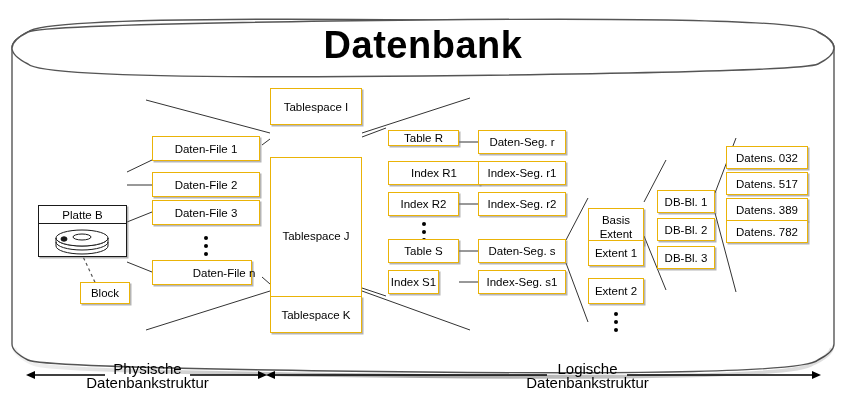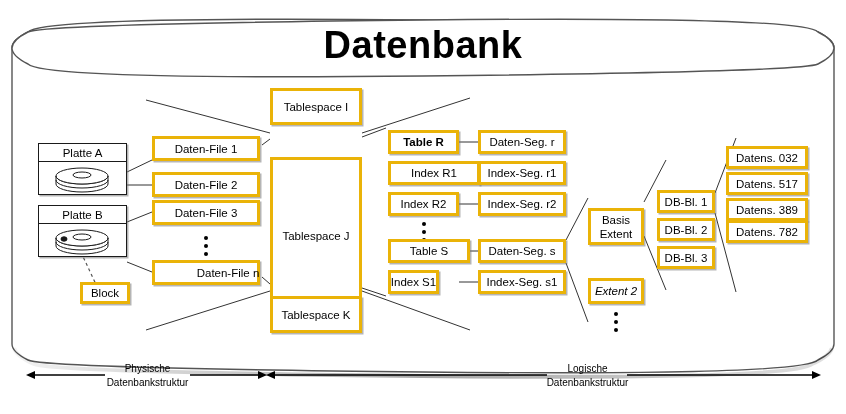--- a/index.html
+++ b/index.html
@@ -1,34 +1,34 @@
 <!DOCTYPE html>
 <html><head>
 <meta charset="utf-8">
 <style>
   html,body{margin:0;padding:0;background:#fff;}
   body{font-family:"Liberation Sans",sans-serif;}
   #stage{position:relative;width:846px;height:414px;background:#ffffff;overflow:hidden;border-radius:31px;}
   svg#canvas{position:absolute;left:0;top:0;width:846px;height:414px;}
-  .box{position:absolute;box-sizing:border-box;border:3px solid #eab308;background:#ffffff;
+  .box{position:absolute;box-sizing:border-box;border:1px solid #eab308;background:#ffffff;
        display:flex;align-items:center;justify-content:center;text-align:center;
        font-family:"Liberation Sans",sans-serif;color:#000;white-space:nowrap;
        box-shadow:1.5px 1.5px 0 rgba(120,120,120,0.55);}
   .b-small{font-size:11.5px;}
   .dots{position:absolute;display:flex;flex-direction:column;align-items:center;justify-content:center;gap:4px;}
   .dots i{display:block;width:4px;height:4px;border-radius:50%;background:#000;}
   #title{position:absolute;left:0;top:24px;width:846px;text-align:center;
          font-size:38px;font-weight:600;letter-spacing:.5px;color:#000;
          font-family:"Liberation Sans",sans-serif;}
   .platte{position:absolute;box-sizing:border-box;border:1px solid #1a1a1a;background:#fff;
           box-shadow:1.5px 1.5px 0 rgba(120,120,120,0.55);}
   .platte .cap{height:17px;border-bottom:1px solid #1a1a1a;display:flex;align-items:center;
                justify-content:center;font-size:11.5px;}
   .platte .body{position:relative;height:100%;}
-  .axlabel{position:absolute;text-align:center;font-size:10px;line-height:14px;color:#000;}
+  .axlabel{position:absolute;text-align:center;font-size:15px;line-height:14px;color:#000;}
 </style>
 </head>
 <body>
 
 <div id="stage">
 
   <svg id="canvas" viewBox="0 0 846 414">
     <defs>
       <marker id="arrL" markerWidth="10" markerHeight="8" refX="9" refY="4" orient="auto" markerUnits="userSpaceOnUse">
         <path d="M9,0 L9,8 L0,4 z" fill="#000"></path>
@@ -103,36 +103,20 @@
     <g stroke="#000" stroke-width="1.6">
       <line x1="35" y1="375" x2="105" y2="375" marker-start="url(#arrL)"></line>
       <line x1="190" y1="375" x2="258" y2="375" marker-end="url(#arrR)"></line>
       <line x1="275" y1="375" x2="547" y2="375" marker-start="url(#arrL)"></line>
       <line x1="627" y1="375" x2="812" y2="375" marker-end="url(#arrR)"></line>
     </g>
   </svg>
 
   <div id="title">Datenbank</div>
 
-  <div class="platte" style="left:38px;top:143px;width:89px;height:52px;">
-    <div class="cap">Platte A</div>
-    <div class="body">
-      <svg width="87" height="34" viewBox="0 0 87 34">
-        <g stroke="#1a1a1a" stroke-width="1" fill="#fff">
-          <path d="M17,22 a26,8 0 0 0 52,0"></path>
-          <path d="M17,18 a26,8 0 0 0 52,0"></path>
-          <path d="M17,14 a26,8 0 0 0 52,0"></path>
-          <ellipse cx="43" cy="14" rx="26" ry="8"></ellipse>
-          <ellipse cx="43" cy="13" rx="9" ry="3"></ellipse>
-        </g>
-        <line x1="17" y1="14" x2="17" y2="22" stroke="#1a1a1a"></line>
-        <line x1="69" y1="14" x2="69" y2="22" stroke="#1a1a1a"></line>
-      </svg>
-    </div>
-  </div>
 
   <div class="platte" style="left:38px;top:205px;width:89px;height:52px;">
     <div class="cap">Platte B</div>
     <div class="body">
       <svg width="87" height="34" viewBox="0 0 87 34">
         <g stroke="#1a1a1a" stroke-width="1" fill="#fff">
           <path d="M17,22 a26,8 0 0 0 52,0"></path>
           <path d="M17,18 a26,8 0 0 0 52,0"></path>
           <path d="M17,14 a26,8 0 0 0 52,0"></path>
           <ellipse cx="43" cy="14" rx="26" ry="8"></ellipse>
@@ -148,48 +132,49 @@
   <div class="box b-small" style="left:80px;top:282px;width:50px;height:22px;">Block</div>
 
   <div class="box b-small" style="left:152px;top:136px;width:108px;height:25px;">Daten-File 1</div>
   <div class="box b-small" style="left:152px;top:172px;width:108px;height:25px;">Daten-File 2</div>
   <div class="box b-small" style="left:152px;top:200px;width:108px;height:25px;">Daten-File 3</div>
   <div class="dots" style="left:199px;top:231px;width:14px;height:30px;">
       <i></i>
       <i></i>
       <i></i>
     </div>
-  <div class="box b-small" style="left:152px;top:260px;width:108px;height:25px;padding-left:44px;">Daten-File n</div>
+  <div class="box b-small" style="left:152px;top:260px;width:100px;height:25px;padding-left:44px;">Daten-File n</div>
 
   <div class="box b-small" style="left:270px;top:88px;width:92px;height:37px;">Tablespace I</div>
   <div class="box b-small" style="left:270px;top:133px;width:92px;height:157px;box-shadow:none;margin-top:24px;">Tablespace J</div>
   <div class="box b-small" style="left:270px;top:296px;width:92px;height:37px;">Tablespace K</div>
 
-  <div class="box b-small" style="left:388px;top:130px;width:71px;height:24px;font-weight:bold;">Table R</div>
+  <div class="box b-small" style="left:388px;top:130px;width:71px;height:16px;">Table R</div>
   <div class="box b-small" style="left:388px;top:161px;width:92px;height:24px;">Index R1</div>
   <div class="box b-small" style="left:388px;top:192px;width:71px;height:24px;">Index R2</div>
   <div class="dots" style="left:417px;top:220px;width:14px;height:24px;">
       <i></i>
       <i></i>
       <i></i>
     </div>
-  <div class="box b-small" style="left:388px;top:239px;width:82px;height:24px;">Table S</div>
+  <div class="box b-small" style="left:388px;top:239px;width:71px;height:24px;">Table S</div>
   <div class="box b-small" style="left:388px;top:270px;width:51px;height:24px;">Index S1</div>
 
   <div class="box b-small" style="left:478px;top:130px;width:88px;height:24px;">Daten-Seg. r</div>
   <div class="box b-small" style="left:478px;top:161px;width:88px;height:24px;">Index-Seg. r1</div>
   <div class="box b-small" style="left:478px;top:192px;width:88px;height:24px;">Index-Seg. r2</div>
   <div class="box b-small" style="left:478px;top:239px;width:88px;height:24px;">Daten-Seg. s</div>
   <div class="box b-small" style="left:478px;top:270px;width:88px;height:24px;">Index-Seg. s1</div>
 
   <div class="box b-small" style="left:588px;top:208px;width:56px;height:37px;flex-direction:column;line-height:14px;">
     <span>Basis</span>
     <span>Extent</span>
   </div>
-  <div class="box b-small" style="left:588px;top:278px;width:56px;height:26px;font-style:italic;">Extent 2</div>
+  <div class="box b-small" style="left:588px;top:240px;width:56px;height:26px;">Extent 1</div>
+  <div class="box b-small" style="left:588px;top:278px;width:56px;height:26px;">Extent 2</div>
   <div class="dots" style="left:609px;top:309px;width:14px;height:26px;">
       <i></i>
       <i></i>
       <i></i>
     </div>
 
   <div class="box b-small" style="left:657px;top:190px;width:58px;height:23px;">DB-Bl. 1</div>
   <div class="box b-small" style="left:657px;top:218px;width:58px;height:23px;">DB-Bl. 2</div>
   <div class="box b-small" style="left:657px;top:246px;width:58px;height:23px;">DB-Bl. 3</div>
 

